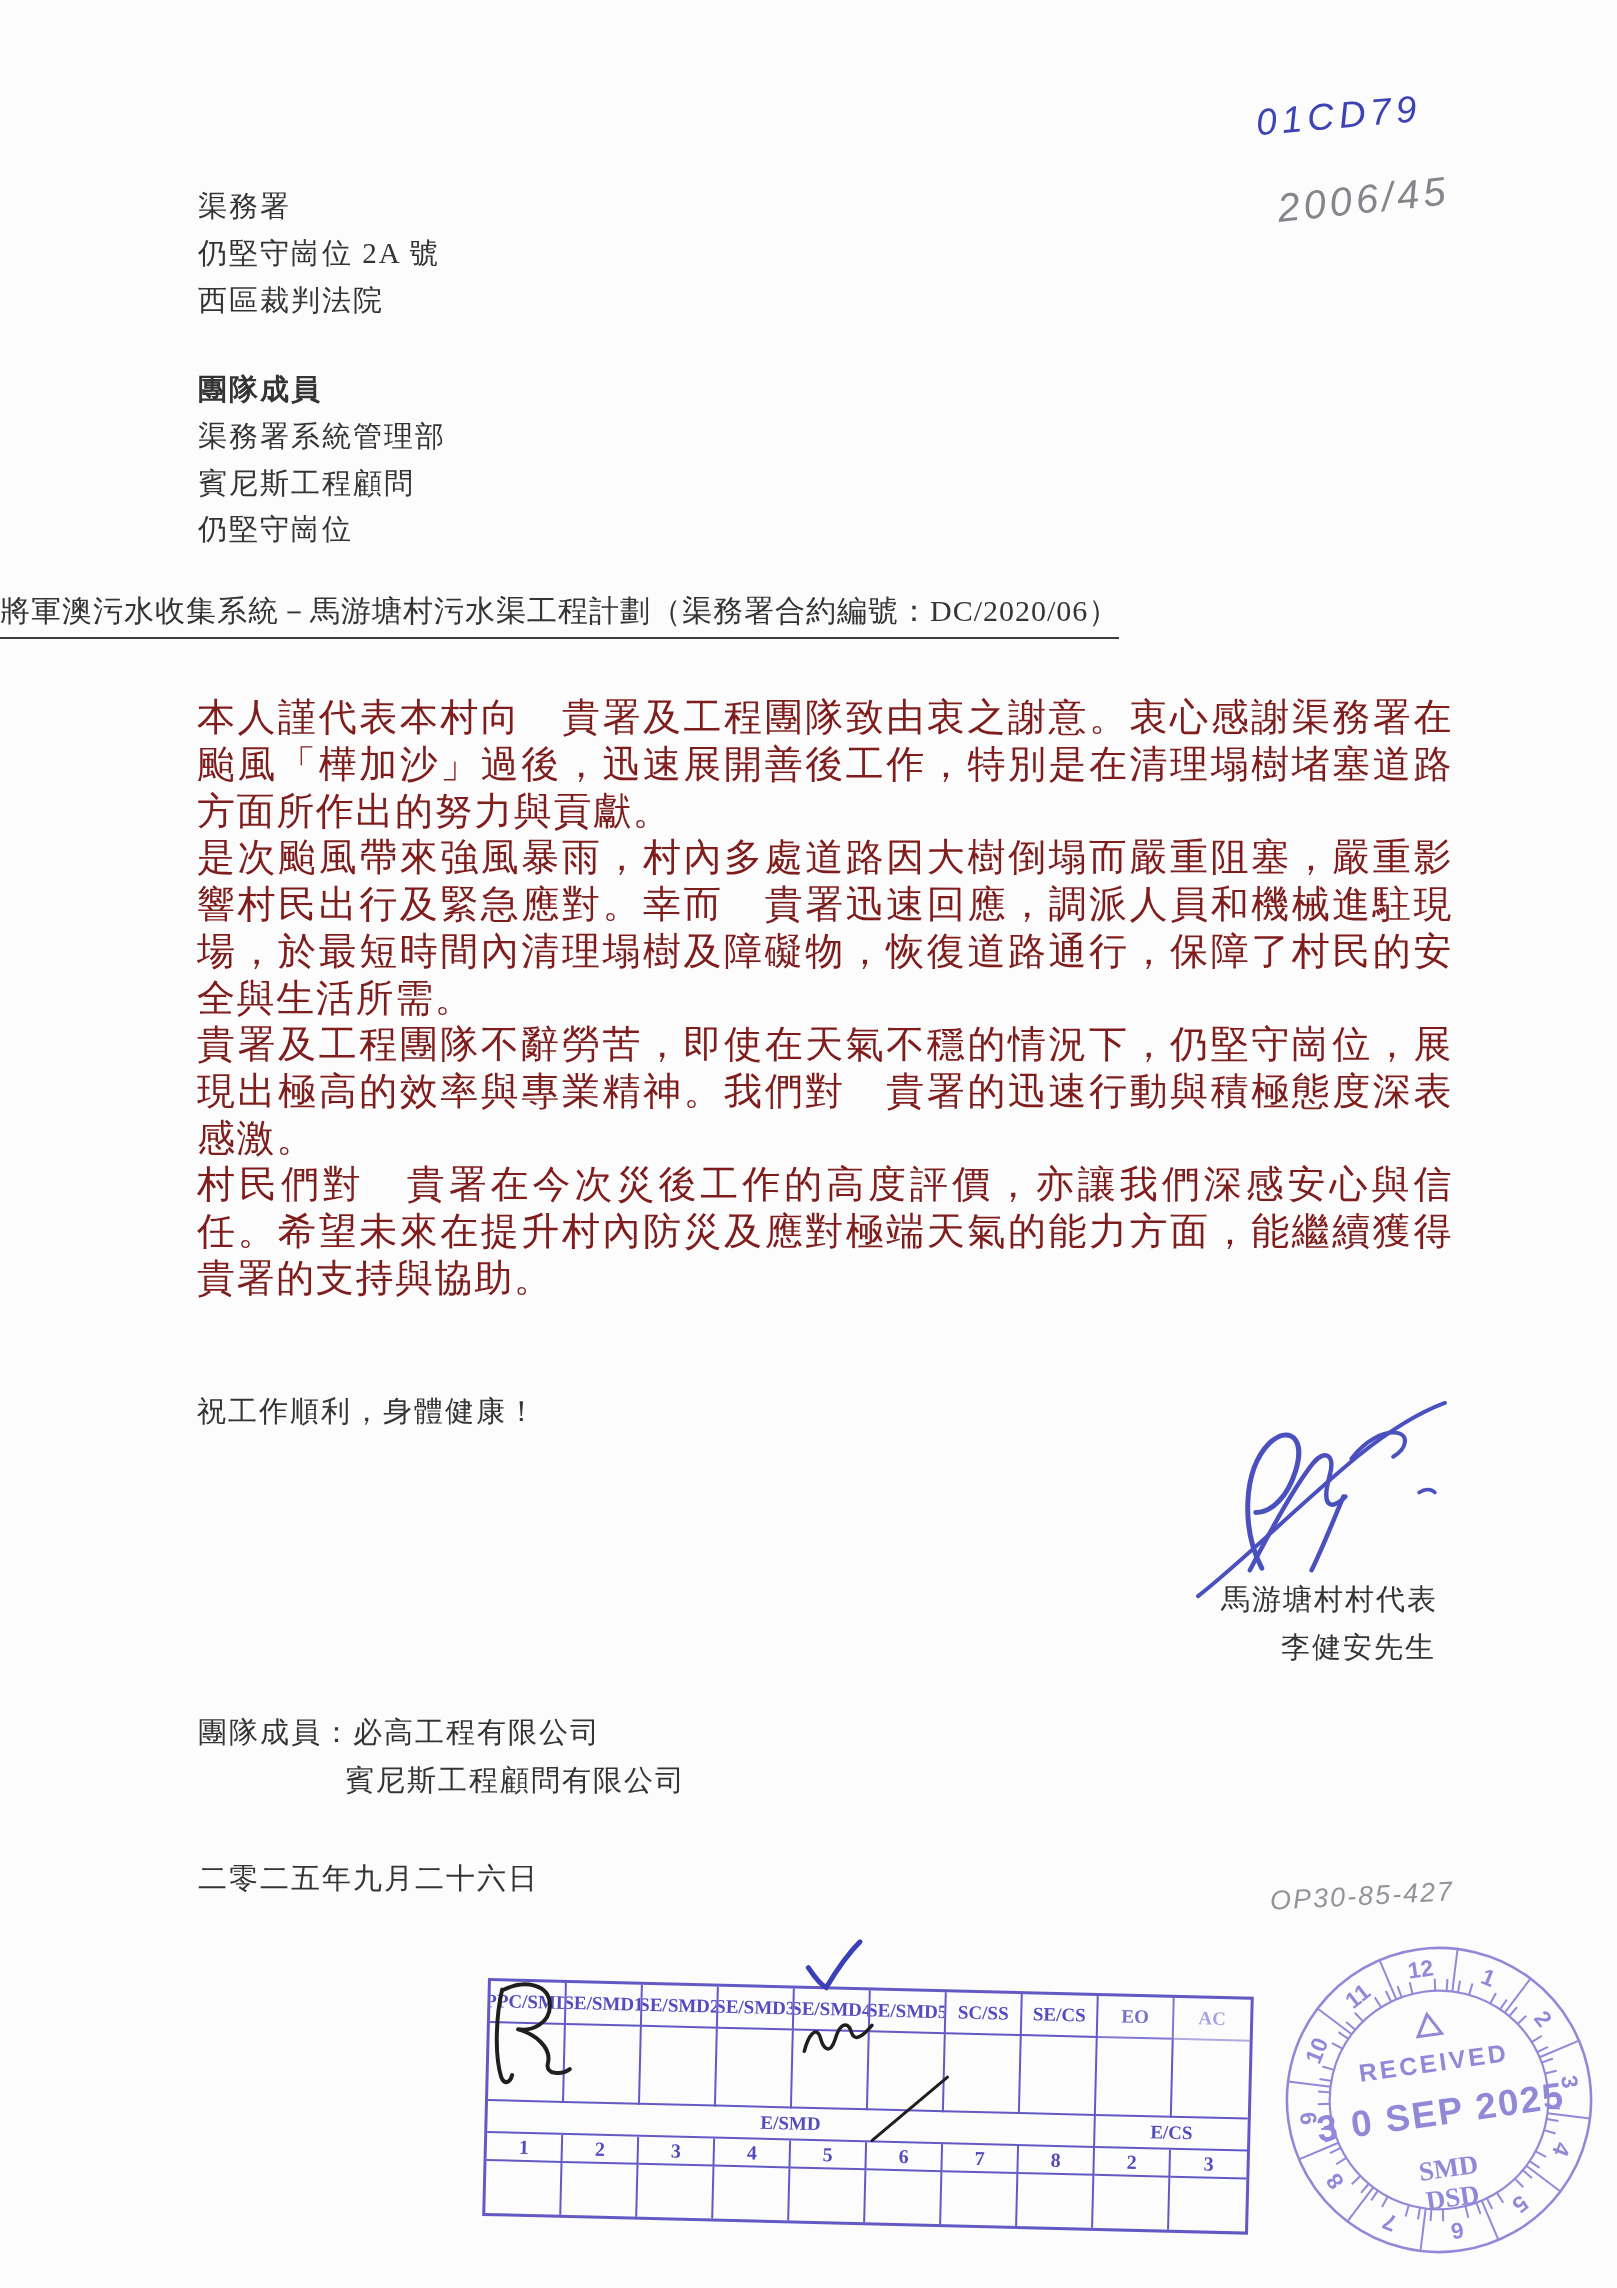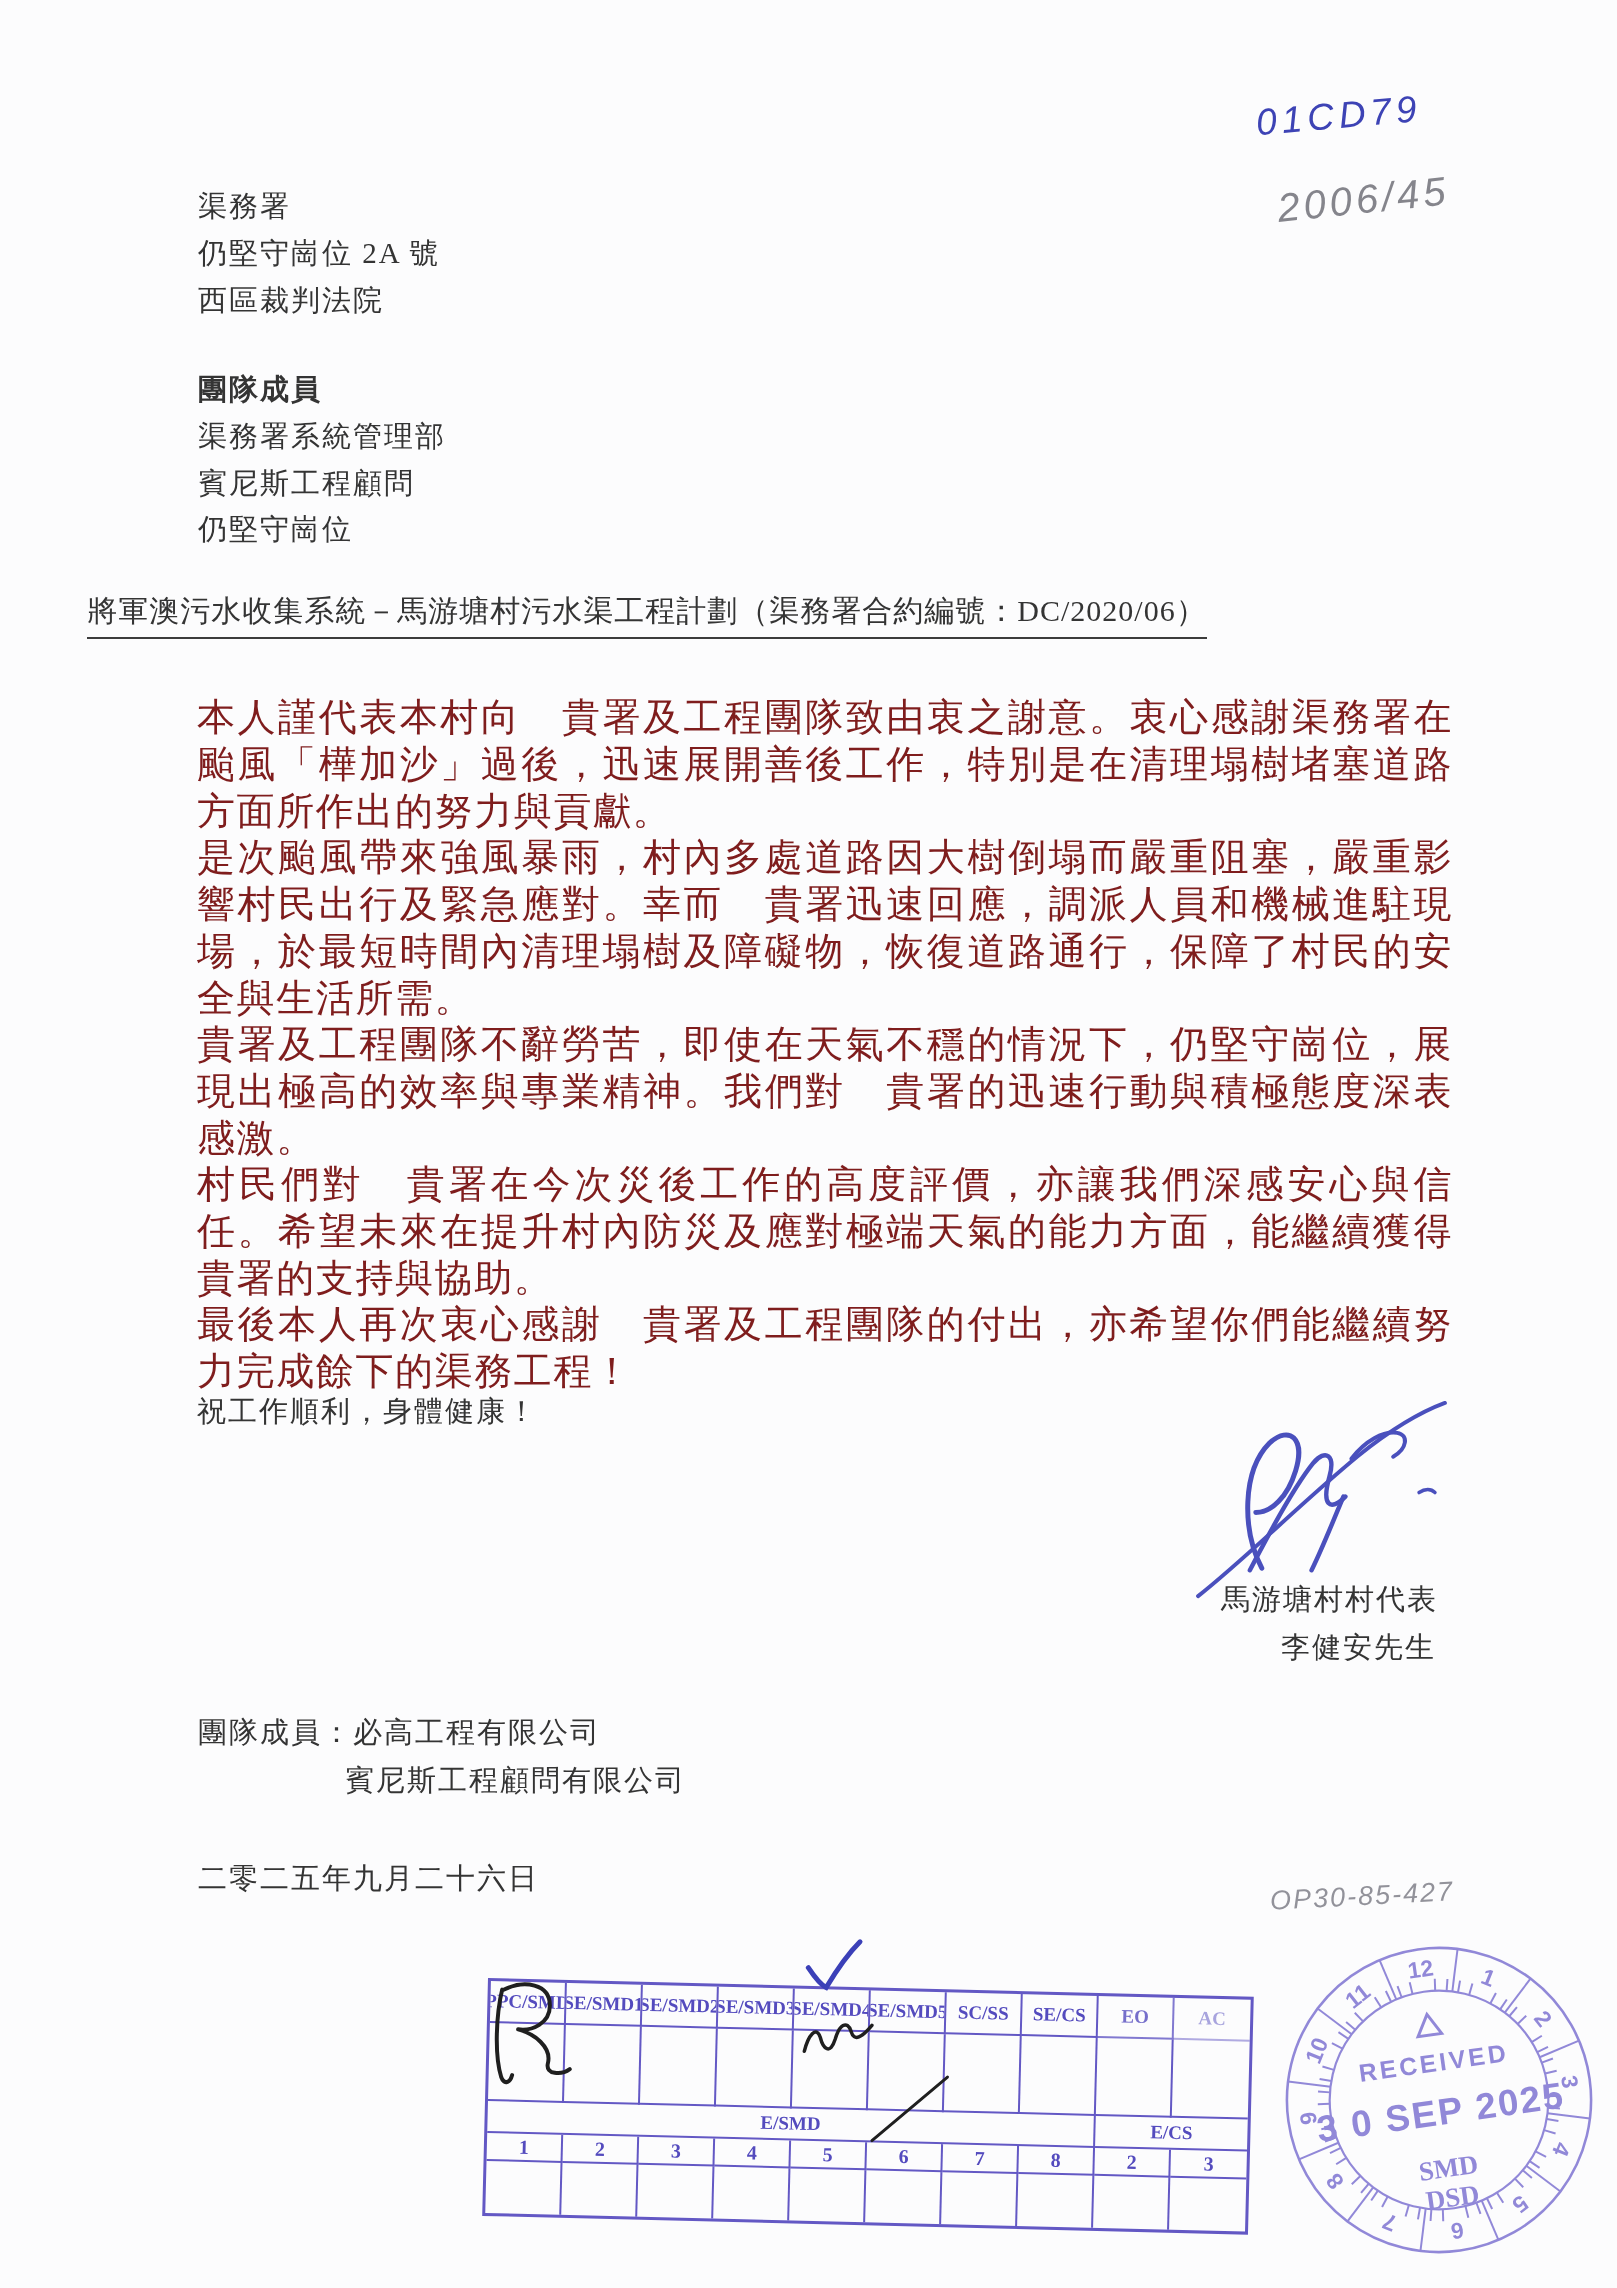--- a/index.html
+++ b/index.html
@@ -4,21 +4,21 @@
 <style>
   html,body{margin:0;padding:0;background:#e8e8e8;}
   .page{position:relative;width:1618px;height:2289px;background:#fcfcfd;overflow:hidden;
         font-family:"Liberation Serif","DejaVu Serif",serif;color:#343434;}
   .abs{position:absolute;}
   
   .line{font-size:29px;letter-spacing:2px;white-space:nowrap;}
   .para{left:197px;width:1256px;font-size:38px;line-height:47px;letter-spacing:1.6px;
         text-align:justify;color:#7f1d1d;}
   .bold{font-weight:bold;}
-  .subject-wrap{left:0;width:1294px;text-align:center;}
+  .subject-wrap{left:0;width:1294px;text-align:left;}
   .subject-text{display:inline-block;font-size:30px;letter-spacing:1px;
         border-bottom:2px solid #3c3c3c;padding-bottom:5px;}
   
   .hand-blue{color:#3d43b5;font-family:"Liberation Sans",sans-serif;font-style:italic;
         font-size:37px;letter-spacing:5px;transform:rotate(-5deg);}
   .hand-pencil{color:#85858c;font-family:"Liberation Sans",sans-serif;font-style:italic;
         font-size:40px;letter-spacing:4px;transform:rotate(-6deg);}
   .hand-pencil-sm{color:#92929a;font-family:"Liberation Sans",sans-serif;font-style:italic;
         font-size:27px;letter-spacing:2px;transform:rotate(-3deg);}
   
@@ -54,21 +54,20 @@
   <div class="abs line" style="left:198px;top:510px;">仍堅守崗位</div>
 
   <div class="abs subject-wrap" style="top:591px;">
     <span class="subject-text">將軍澳污水收集系統－馬游塘村污水渠工程計劃（渠務署合約編號：DC/2020/06）</span>
   </div>
 
   <div class="abs para" style="top:694px;">本人謹代表本村向　貴署及工程團隊致由衷之謝意。衷心感謝渠務署在颱風「樺加沙」過後，迅速展開善後工作，特別是在清理塌樹堵塞道路方面所作出的努力與貢獻。</div>
   <div class="abs para" style="top:834px;">是次颱風帶來強風暴雨，村內多處道路因大樹倒塌而嚴重阻塞，嚴重影響村民出行及緊急應對。幸而　貴署迅速回應，調派人員和機械進駐現場，於最短時間內清理塌樹及障礙物，恢復道路通行，保障了村民的安全與生活所需。</div>
   <div class="abs para" style="top:1021px;">貴署及工程團隊不辭勞苦，即使在天氣不穩的情況下，仍堅守崗位，展現出極高的效率與專業精神。我們對　貴署的迅速行動與積極態度深表感激。</div>
   <div class="abs para" style="top:1161px;">村民們對　貴署在今次災後工作的高度評價，亦讓我們深感安心與信任。希望未來在提升村內防災及應對極端天氣的能力方面，能繼續獲得　貴署的支持與協助。</div>
-  <div class="abs para" style="top:1301px;">最後本人再次衷心感謝　貴署及工程團隊的付出，亦希望你們能繼續努力完成餘下的渠務工程！</div>
   <div class="abs line" style="left:197px;top:1392px;">祝工作順利，身體健康！</div>
 
   <svg class="abs" style="left:1184px;top:1401px;" width="279" height="209" viewBox="0 0 280 210">
     <g fill="none" stroke="#4a50bd" stroke-linecap="round" stroke-linejoin="round">
       <path d="M14,196 C 60,160 120,100 175,55 C 205,31 235,12 262,2" stroke-width="4"></path>
       <path d="M78,168 C 58,130 58,70 86,42 C 106,24 122,38 112,70 C 104,96 88,112 72,112" stroke-width="5"></path>
       <path d="M66,170 C 92,120 112,84 130,62 C 142,48 152,54 146,76 C 138,104 146,112 162,96" stroke-width="4.5"></path>
       <path d="M160,96 C 150,120 138,150 128,170" stroke-width="4.5"></path>
       <path d="M168,58 C 182,40 200,30 214,32 C 226,34 224,48 210,56" stroke-width="4"></path>
       <path d="M236,92 C 242,88 248,88 252,92" stroke-width="3.5"></path>

